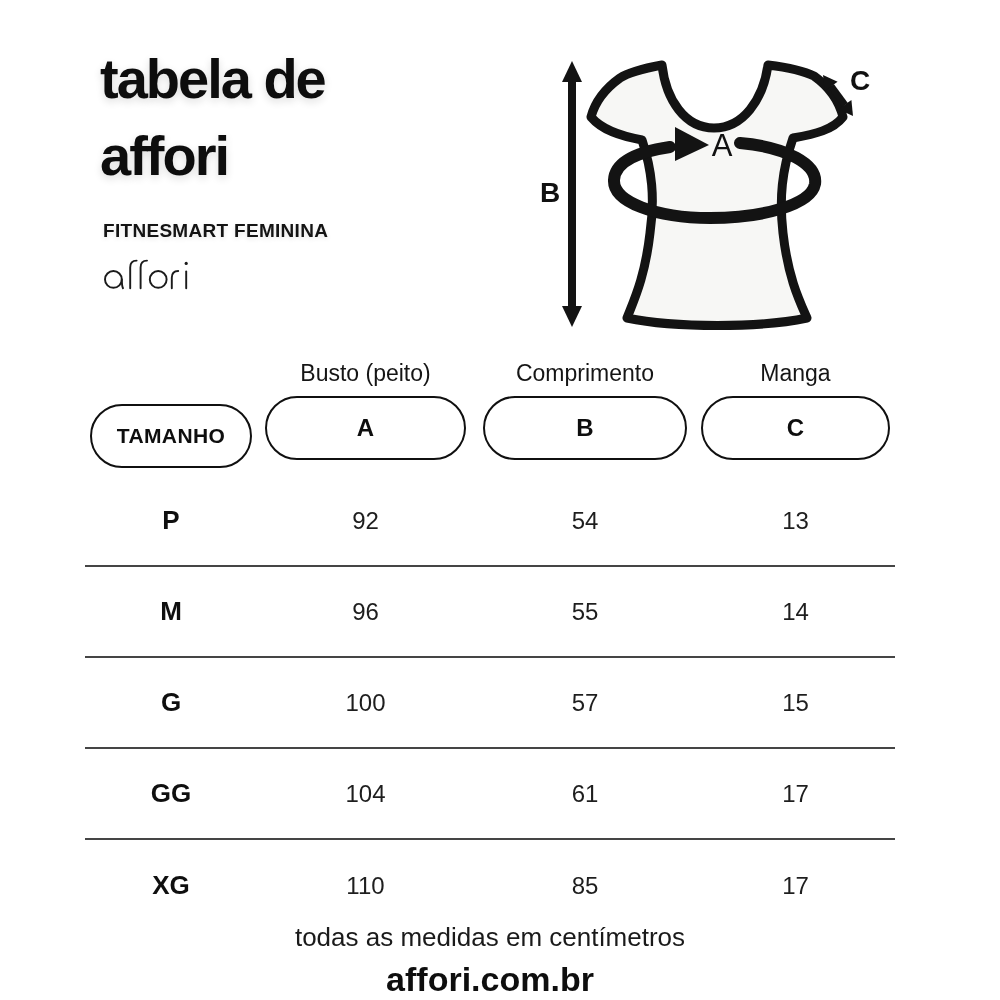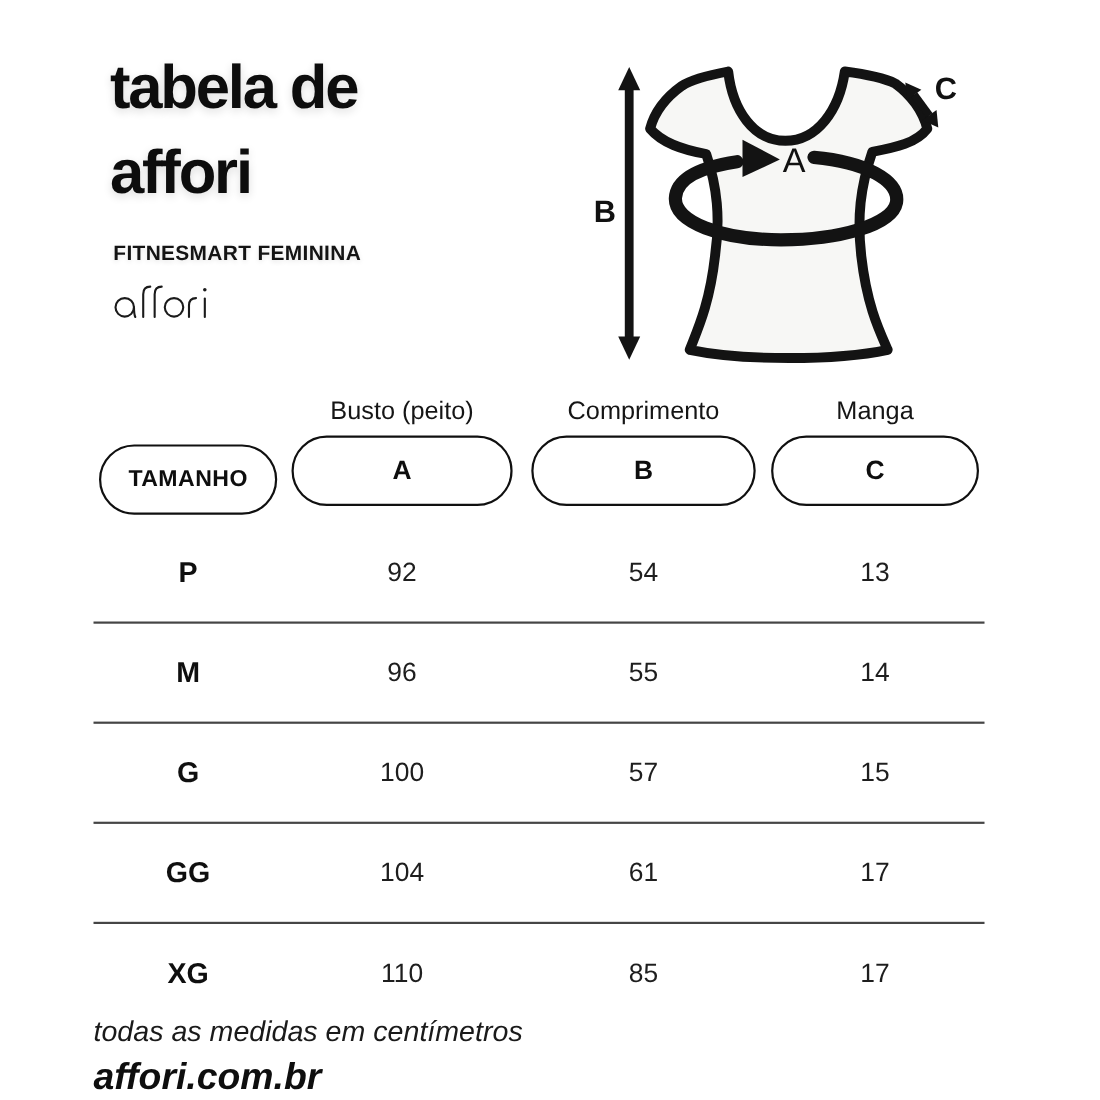--- a/index.html
+++ b/index.html
@@ -32,21 +32,21 @@
   .pill-b { margin:0 9px; font-size:24px; }
   .pill-c { margin:0 5px; font-size:24px; }
 
   .data-rows { margin-top:0; }
   .data-row { height:91px; align-items:center; text-align:center; border-bottom:2px solid #454545; }
   .data-row:last-child { border-bottom:none; }
   .cell-size { font-weight:700; font-size:26px; color:#0f0f0f; }
   .cell-num { font-size:24px; color:#1e1e1e; }
 
   
-  .footer { position:absolute; left:85px; top:922px; width:810px; text-align:left;font-style:italic; }
+  .footer { position:absolute; left:85px; top:922px; width:810px; text-align:center; }
   .footer-note { font-size:26px; color:#1a1a1a; }
   .footer-site { margin-top:7px; font-size:34px; font-weight:700; color:#0e0e0e; }
 </style>
 </head>
 <body>
 
 <div class="page">
 
   <div class="header-left">
     <div class="title">

